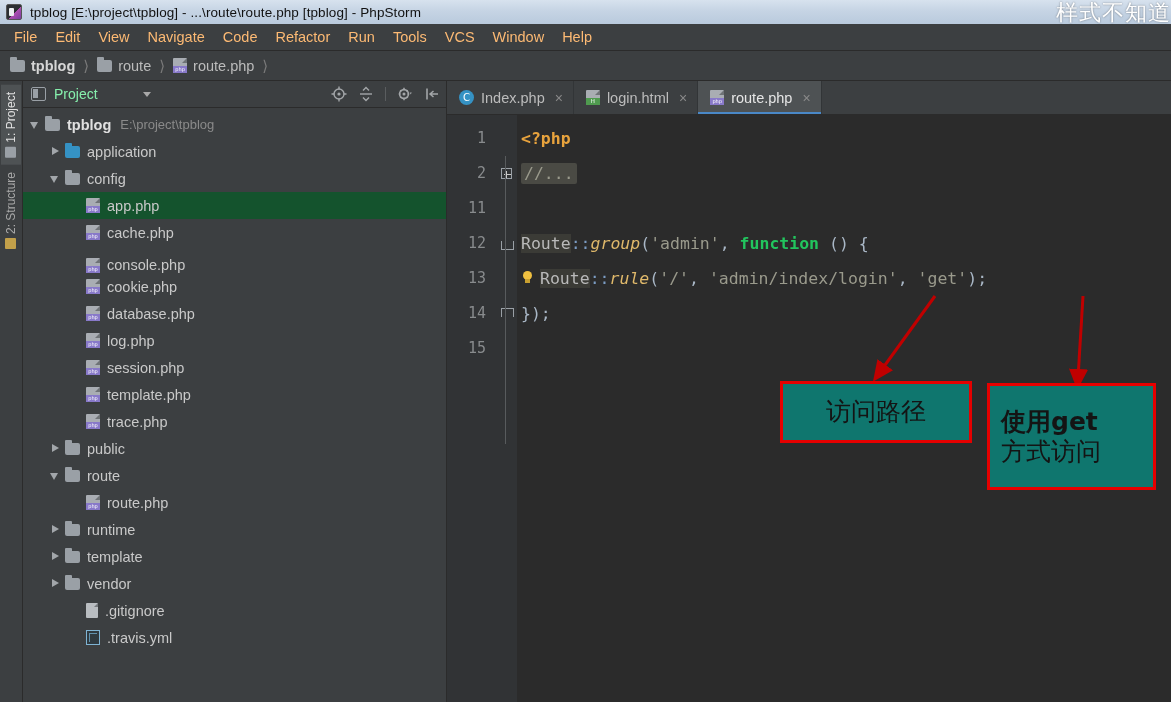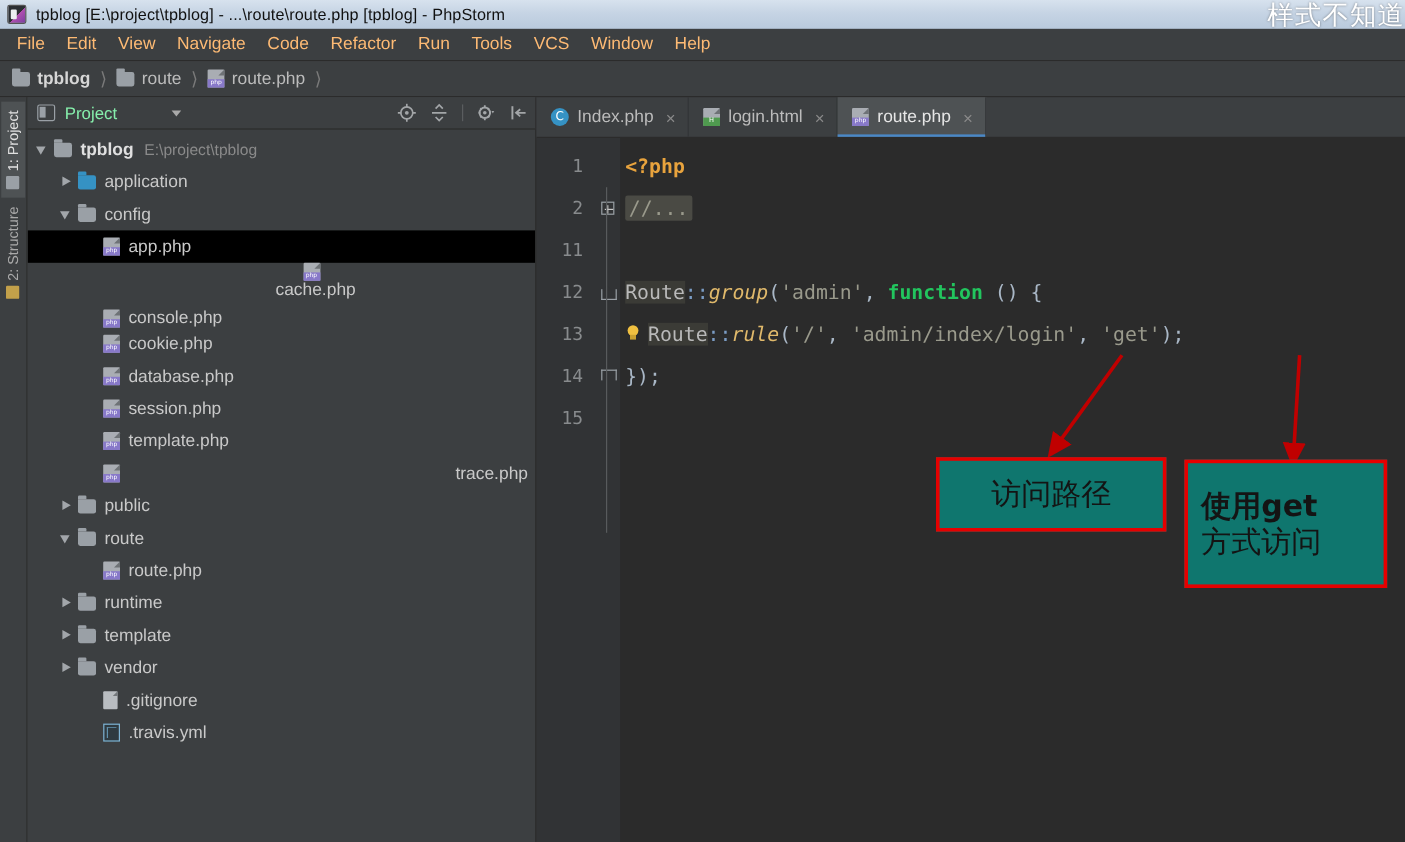--- a/index.html
+++ b/index.html
@@ -143,21 +143,21 @@
   .ptool svg { display:block; }
   .ptool-sep { width:1px; height:14px; background:#5a5d5f; }
 
   
   .tree { flex: 1; overflow: hidden; padding-top: 3px; position: relative; }
   .tree-row {
     height: 27px; display: flex; align-items: center;
     font-size: 14.5px; color: #c9c9c9; white-space: nowrap;
     padding-right: 6px;
   }
-  .tree-row.selected { background: #000000; }
+  .tree-row.selected { background: #14532d; }
   .tree-arrow {
     width: 13px; height: 13px; flex: 0 0 auto; margin-right: 3px; position: relative;
   }
   .tree-arrow.right::after {
     content:""; position:absolute; left:3px; top:2px;
     border-top:4.5px solid transparent; border-bottom:4.5px solid transparent;
     border-left:7px solid #a2a6aa;
   }
   .tree-arrow.down::after {
     content:""; position:absolute; left:1px; top:4px;
@@ -430,21 +430,21 @@
           </span>
         <span class="tree-label">config</span>
       </div>
 
       <div class="tree-row selected" style="padding-left:63px;">
         <span class="tree-ico-wrap">
             <span class="php-ico"></span>
           </span>
         <span class="tree-label">app.php</span>
       </div>
-      <div class="tree-row" style="padding-left:63px;flex-direction:column;">
+      <div class="tree-row" style="padding-left:63px;">
         <span class="tree-ico-wrap">
             <span class="php-ico"></span>
           </span>
         <span class="tree-label">cache.php</span>
       </div>
       <div class="tree-row" style="padding-left:63px;align-items:flex-end;">
         <span class="tree-ico-wrap">
             <span class="php-ico"></span>
           </span>
         <span class="tree-label">console.php</span>
@@ -458,29 +458,35 @@
       <div class="tree-row" style="padding-left:63px;">
         <span class="tree-ico-wrap">
             <span class="php-ico"></span>
           </span>
         <span class="tree-label">database.php</span>
       </div>
       <div class="tree-row" style="padding-left:63px;">
         <span class="tree-ico-wrap">
             <span class="php-ico"></span>
           </span>
+        <span class="tree-label">log.php</span>
+      </div>
+      <div class="tree-row" style="padding-left:63px;">
+        <span class="tree-ico-wrap">
+            <span class="php-ico"></span>
+          </span>
         <span class="tree-label">session.php</span>
       </div>
       <div class="tree-row" style="padding-left:63px;">
         <span class="tree-ico-wrap">
             <span class="php-ico"></span>
           </span>
         <span class="tree-label">template.php</span>
       </div>
-      <div class="tree-row" style="padding-left:63px;justify-content:space-between;">
+      <div class="tree-row" style="padding-left:63px;">
         <span class="tree-ico-wrap">
             <span class="php-ico"></span>
           </span>
         <span class="tree-label">trace.php</span>
       </div>
 
       <div class="tree-row" style="padding-left:26px;">
         <span class="tree-arrow right"></span>
         <span class="tree-ico-wrap">
             <span class="folder-ico"></span>

